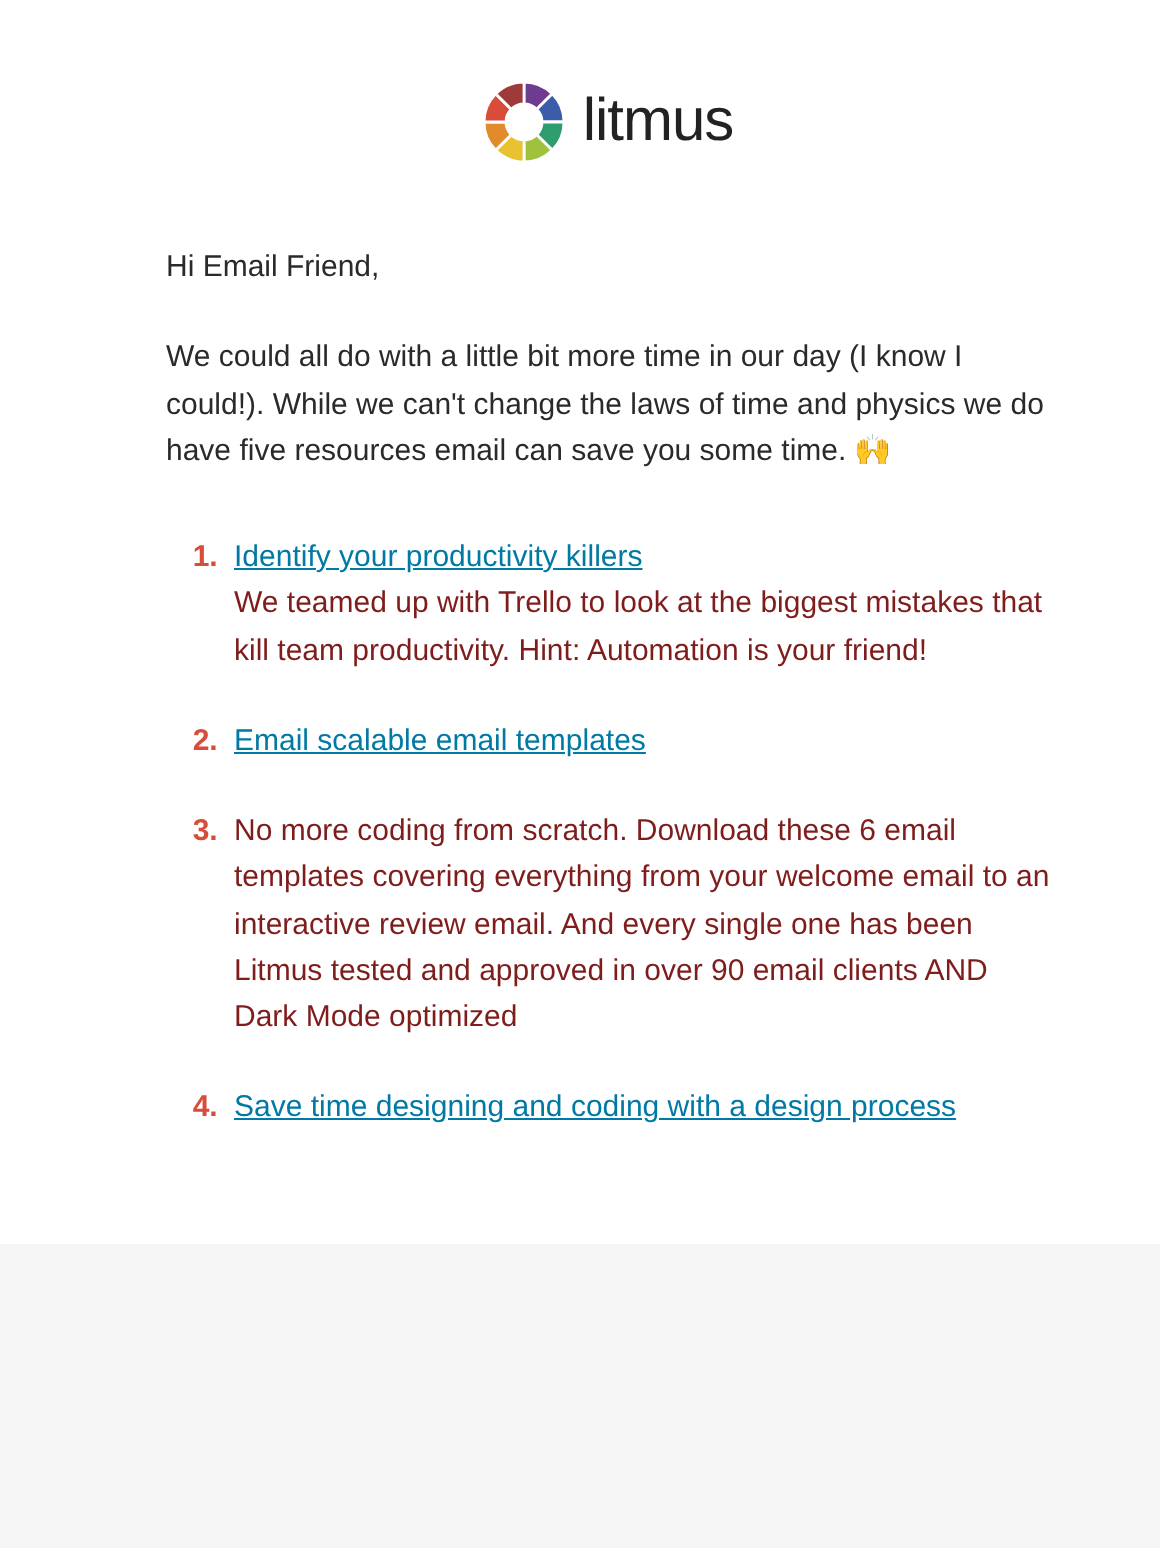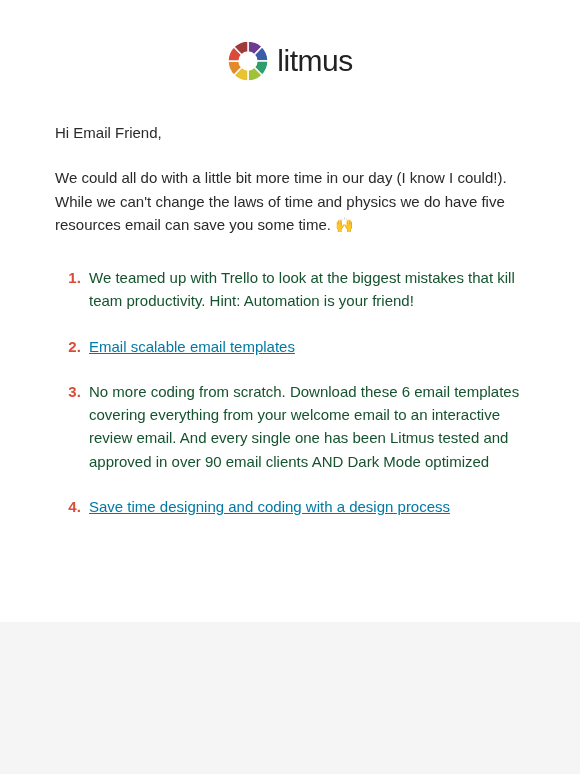--- a/index.html
+++ b/index.html
@@ -8,20 +8,21 @@
     background: #f5f5f5;
     font-family: -apple-system, BlinkMacSystemFont, "Segoe UI", Helvetica, Arial, sans-serif;
     color: #202020;
   }
   .page {
     width: 580px;
     height: 622px;
     background: #ffffff;
     box-sizing: border-box;
     overflow: hidden;
+    padding-left: 28px;
   }
   .header {
     padding: 40px 0 10px 0;
     text-align: center;
   }
   .logo-wrap {
     display: inline-flex;
     align-items: center;
     gap: 8px;
   }
@@ -54,21 +55,21 @@
   ol.list li::marker {
     color: #d94c3a;
     font-weight: 700;
   }
   ol.list .item-title {
     color: #0079a4;
     text-decoration: underline;
   }
   ol.list .item-body {
     display: block;
-    color: #14532d;
+    color: #7f1d1d;
   }
 </style>
 </head>
 <body>
 
 <div class="page">
 
   <div class="header">
     <span class="logo-wrap">
       <svg id="logo-svg" width="42" height="42" viewBox="0 0 42 42">
@@ -84,20 +85,21 @@
       <span class="brand">litmus</span>
     </span>
   </div>
 
   <div class="content">
     <div class="greeting">Hi Email Friend,</div>
     <div class="intro">We could all do with a little bit more time in our day (I know I could!). While we can't change the laws of time and physics we do have five resources email can save you some time. 🙌</div>
 
     <ol class="list">
       <li>
+        <a class="item-title">Identify your productivity killers</a>
         <span class="item-body">We teamed up with Trello to look at the biggest mistakes that kill team productivity. Hint: Automation is your friend!</span>
       </li>
       <li>
         <a class="item-title">Email scalable email templates</a>
       </li>
       <li>
         <span class="item-body">No more coding from scratch. Download these 6 email templates covering everything from your welcome email to an interactive review email. And every single one has been Litmus tested and approved in over 90 email clients AND Dark Mode optimized</span>
       </li>
       <li>
         <a class="item-title">Save time designing and coding with a design process</a>

